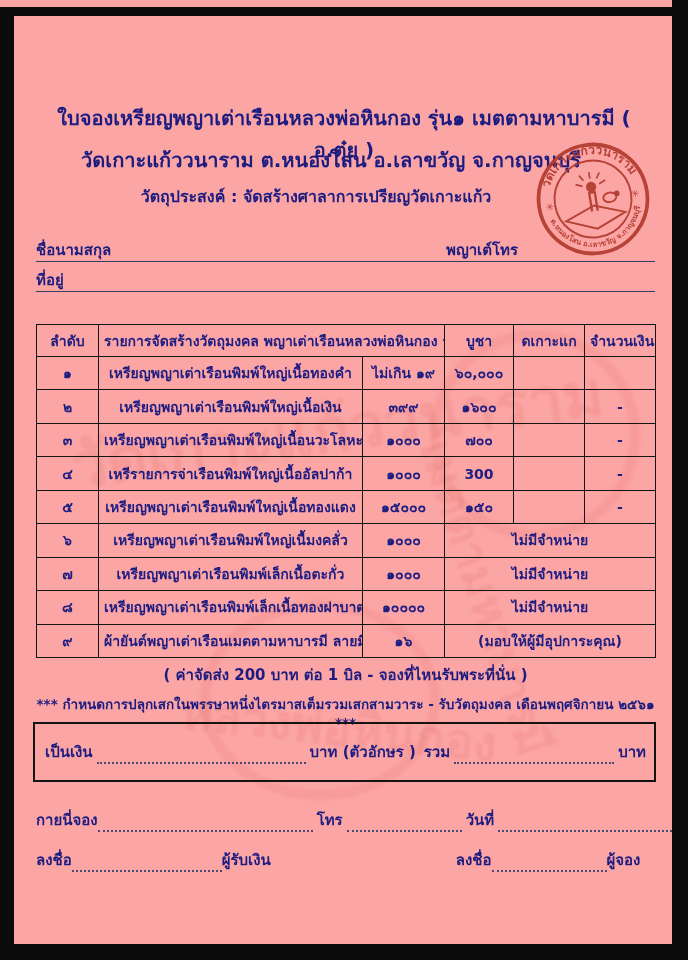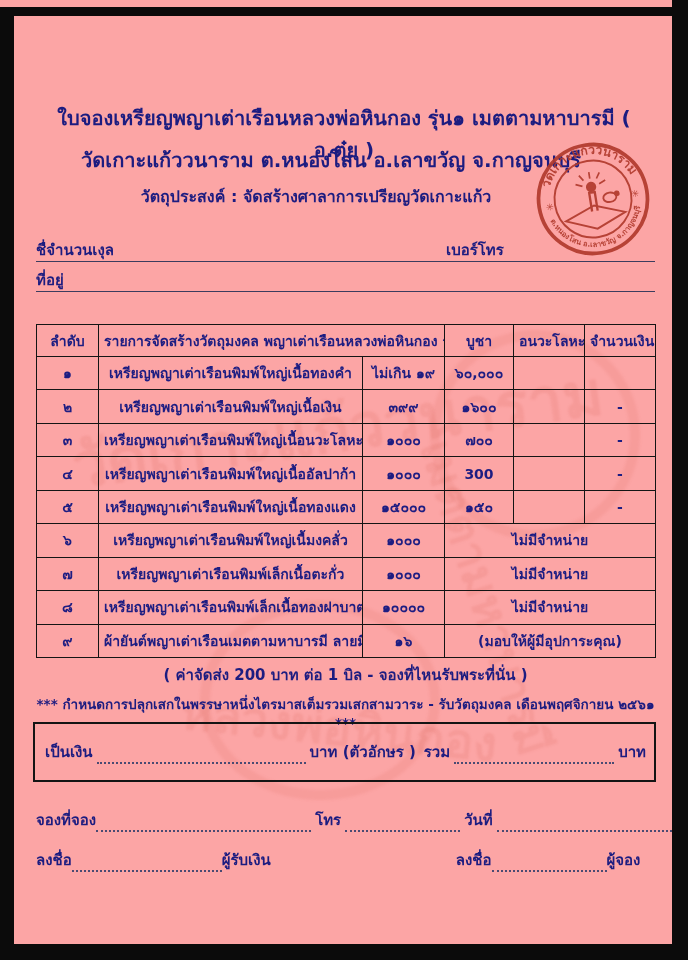--- a/index.html
+++ b/index.html
@@ -107,43 +107,43 @@
           <path d="M62,78 L62,58 L68,58 L68,78" stroke-width="2.5"></path>
           <circle cx="65" cy="52" r="4.5" fill="#b23b2e"></circle>
           <path d="M58,44 L54,38 M65,43 L65,36 M72,44 L76,38 M56,50 L49,47 M74,50 L81,47" stroke-width="1.8"></path>
           <ellipse cx="83" cy="66" rx="7" ry="5"></ellipse>
           <circle cx="91" cy="63" r="2" fill="#b23b2e"></circle>
         </g>
       </svg>
     </div>
 
     <div class="fieldrow" style="top:238px;">
-      <span>ชื่จำนวนเงุล</span>
-      <span class="lbl2">เบอร์โทร</span>
+      <span>ชื่อนามสกุล</span>
+      <span class="lbl2">พญาเต์โทร</span>
     </div>
 
     <div class="fieldrow" style="top:268px;">
       <span>ที่อยู่</span>
     </div>
 
     <table class="form-table">
       <colgroup>
         <col style="width:62px">
           <col style="width:264px">
           <col style="width:82px">
         <col style="width:69px">
           <col style="width:71px">
           <col style="width:71px">
       </colgroup>
       <thead>
         <tr>
           <th>ลำดับ</th>
           <th colspan="2">รายการจัดสร้างวัตถุมงคล พญาเต่าเรือนหลวงพ่อหินกอง รุ่น๑</th>
           <th>บูชา</th>
-          <th>อนวะโลหะ</th>
+          <th>ดเกาะแก</th>
           <th>จำนวนเงิน</th>
         </tr>
       </thead>
       <tbody>
         <tr>
           <td>๑</td>
           <td class="item">เหรียญพญาเต่าเรือนพิมพ์ใหญ่เนื้อทองคำ</td>
           <td>ไม่เกิน ๑๙</td>
           <td>๖๐,๐๐๐</td>
           <td></td>
@@ -160,21 +160,21 @@
         <tr>
           <td>๓</td>
           <td class="item">เหรียญพญาเต่าเรือนพิมพ์ใหญ่เนื้อนวะโลหะ</td>
           <td>๑๐๐๐</td>
           <td>๗๐๐</td>
           <td></td>
           <td>-</td>
         </tr>
         <tr>
           <td>๔</td>
-          <td class="item">เหรียญพญาเต่าเรือนพิมพ์ใหญ่เนื้ออัลปาก้า</td>
+          <td class="item">เหรีรายการจ่าเรือนพิมพ์ใหญ่เนื้ออัลปาก้า</td>
           <td>๑๐๐๐</td>
           <td>300</td>
           <td></td>
           <td>-</td>
         </tr>
         <tr>
           <td>๕</td>
           <td class="item">เหรียญพญาเต่าเรือนพิมพ์ใหญ่เนื้อทองแดง</td>
           <td>๑๕๐๐๐</td>
           <td>๑๕๐</td>
@@ -214,21 +214,21 @@
     <div class="totalbox">
       <span class="t">เป็นเงิน</span>
       <span class="dots grow"></span>
       <span class="t">บาท (ตัวอักษร )</span>
       <span class="t">รวม</span>
       <span class="dots" style="width:160px"></span>
       <span class="t">บาท</span>
     </div>
 
     <div class="footrow1">
-      <span class="nw">จองที่จอง</span>
+      <span class="nw">กายนี่จอง</span>
       <span class="dots" style="width:215px"></span>
       <span class="nw" style="padding:0 4px">โทร</span>
       <span class="dots w115"></span>
       <span class="nw" style="padding:0 4px">วันที่</span>
       <span class="dots grow"></span>
     </div>
 
     <div class="footrow2">
       <span class="nw">ลงชื่อ</span>
       <span class="dots w150"></span>

